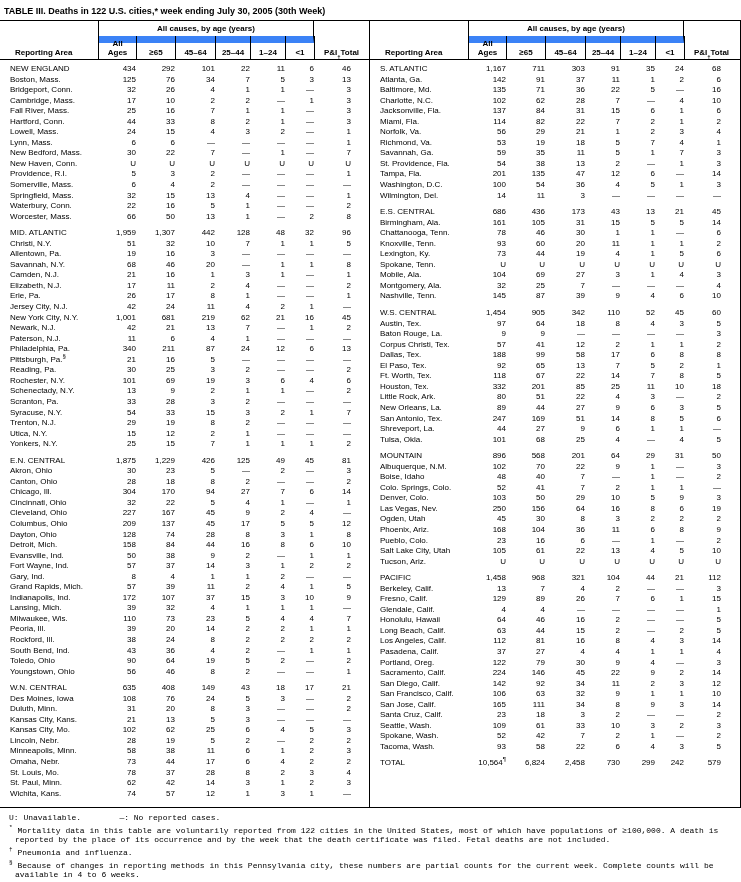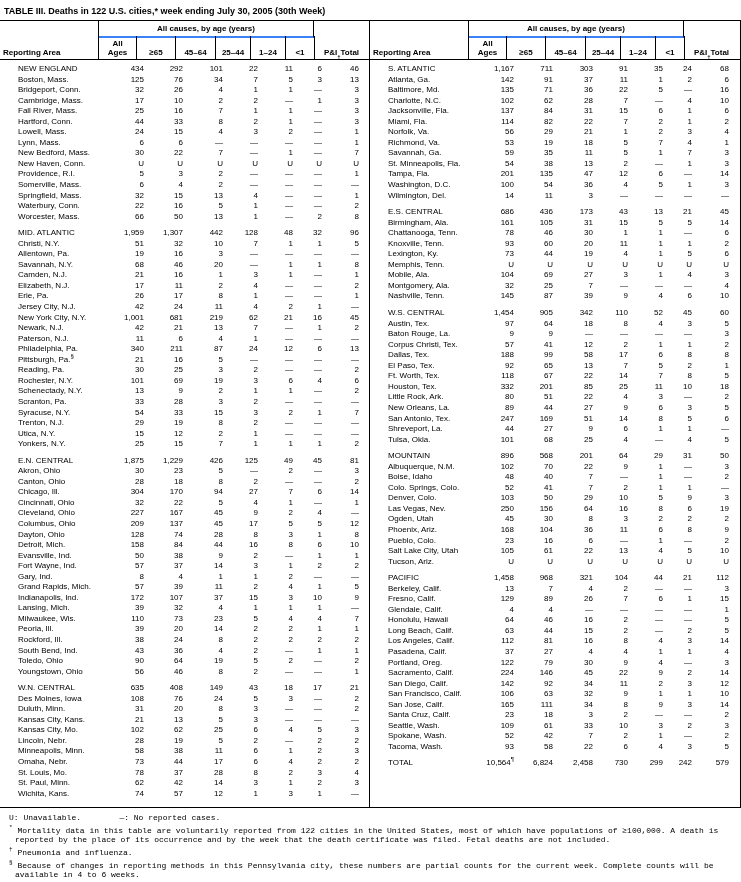--- a/index.html
+++ b/index.html
@@ -5,31 +5,31 @@
   html,body{margin:0;padding:0;background:#fff;color:#000;}
   body{width:741px;height:882px;overflow:hidden;font-family:"Liberation Sans","DejaVu Sans",sans-serif;}
   .page{position:relative;width:741px;height:822px;}
   .title{font-size:9px;font-weight:bold;padding:6px 2px 4px 4px;letter-spacing:0;}
   .table-wrap{border-top:1px solid #000;border-bottom:1px solid #000;display:flex;align-items:stretch;min-height:786px;}
   .half{box-sizing:border-box;}
   .half-left{width:370px;border-right:1px solid #000;}
   .half-right{width:371px;border-right:1px solid #000;}
   .hrowA{display:grid;grid-template-columns:98px 216px 56px;height:15px;}
   .hga{}
-  .hgb{border-left:1px solid #000;border-right:1px solid #000;border-bottom:2px solid #3b82f6;
+  .hgb{border-left:1px solid #000;border-right:1px solid #000;border-bottom:7px solid #3b82f6;
        text-align:center;font-weight:bold;font-size:8px;line-height:15px;}
   .hgc{}
   .hrowB{display:grid;grid-template-columns:98px 38px 39px 40px 35px 35px 29px 56px;
          height:23px;border-bottom:1px solid #000;font-weight:bold;font-size:8px;}
   .hrowB .hc{display:flex;align-items:flex-end;justify-content:center;text-align:center;
              white-space:pre-line;padding-bottom:2px;line-height:9px;}
-  .hrowB .hc0{justify-content:flex-start;padding-left:3px;text-align:right;}
+  .hrowB .hc0{justify-content:flex-start;padding-left:15px;text-align:right;}
   .hrowB .hc:not(.hc0){border-left:1px solid #000;}
   .hrowB .hc7{padding-right:2px;}
-  .body{padding-top:4px;padding-bottom:6px;margin-left:8px;}
+  .body{padding-top:4px;padding-bottom:6px;}
   .section{margin-top:0;}
   .section + .section{margin-top:6px;}
   .row{display:grid;grid-template-columns:98px 38px 39px 40px 35px 35px 29px 56px;
        height:10.55px;line-height:10.55px;font-size:8px;}
   .row .c{text-align:right;white-space:nowrap;}
   .row .c7{padding-right:19px;}
   .row .c0{text-align:left;padding-left:10px;overflow:visible;}
   sup{font-size:6px;vertical-align:super;line-height:0;}
   .footnotes{padding:5px 6px 0 5px;font-family:Liberation Mono, monospace;}
   .fn{font-size:8px;line-height:9.8px;padding-left:10px;text-indent:-6px;white-space:pre-wrap;}
@@ -850,21 +850,21 @@
               <div class="c0">Savannah, Ga.</div>
               <div class="c c1">59</div>
               <div class="c c2">35</div>
               <div class="c c3">11</div>
               <div class="c c4">5</div>
               <div class="c c5">1</div>
               <div class="c c6">7</div>
               <div class="c c7">3</div>
             </div>
             <div class="row">
-              <div class="c0">St. Minneapolis, Fla.</div>
+              <div class="c0">St. Providence, Fla.</div>
               <div class="c c1">54</div>
               <div class="c c2">38</div>
               <div class="c c3">13</div>
               <div class="c c4">2</div>
               <div class="c c5">—</div>
               <div class="c c6">1</div>
               <div class="c c7">3</div>
             </div>
             <div class="row">
               <div class="c0">Tampa, Fla.</div>
@@ -942,21 +942,21 @@
               <div class="c0">Lexington, Ky.</div>
               <div class="c c1">73</div>
               <div class="c c2">44</div>
               <div class="c c3">19</div>
               <div class="c c4">4</div>
               <div class="c c5">1</div>
               <div class="c c6">5</div>
               <div class="c c7">6</div>
             </div>
             <div class="row">
-              <div class="c0">Memphis, Tenn.</div>
+              <div class="c0">Spokane, Tenn.</div>
               <div class="c c1">U</div>
               <div class="c c2">U</div>
               <div class="c c3">U</div>
               <div class="c c4">U</div>
               <div class="c c5">U</div>
               <div class="c c6">U</div>
               <div class="c c7">U</div>
             </div>
             <div class="row">
               <div class="c0">Mobile, Ala.</div>

